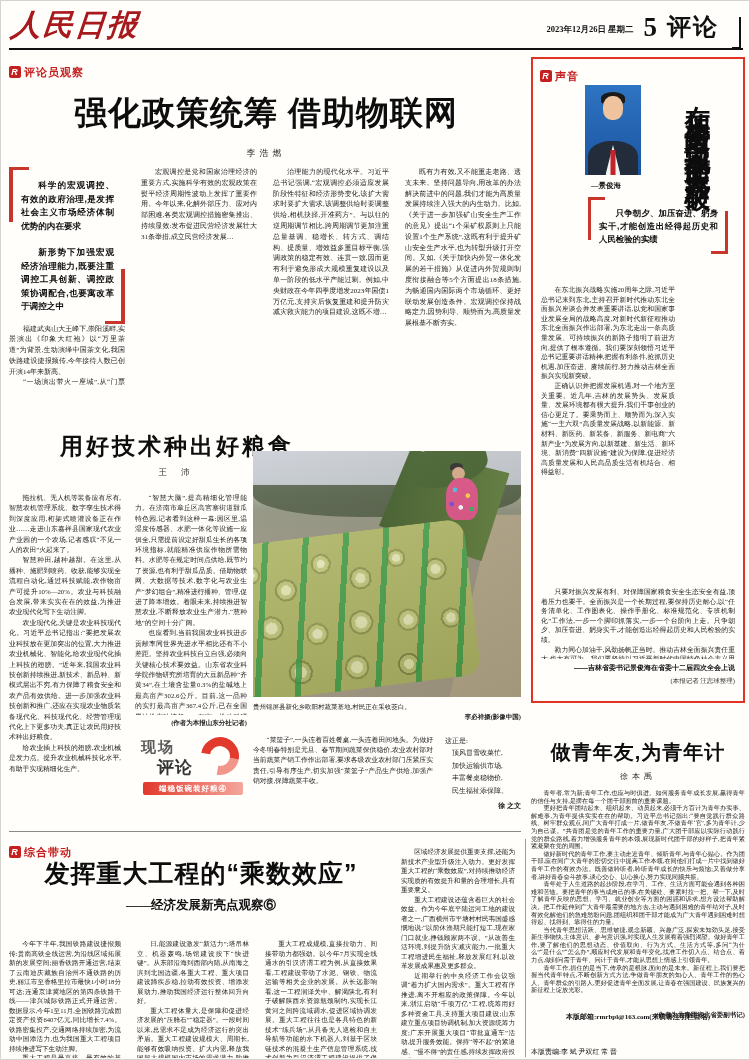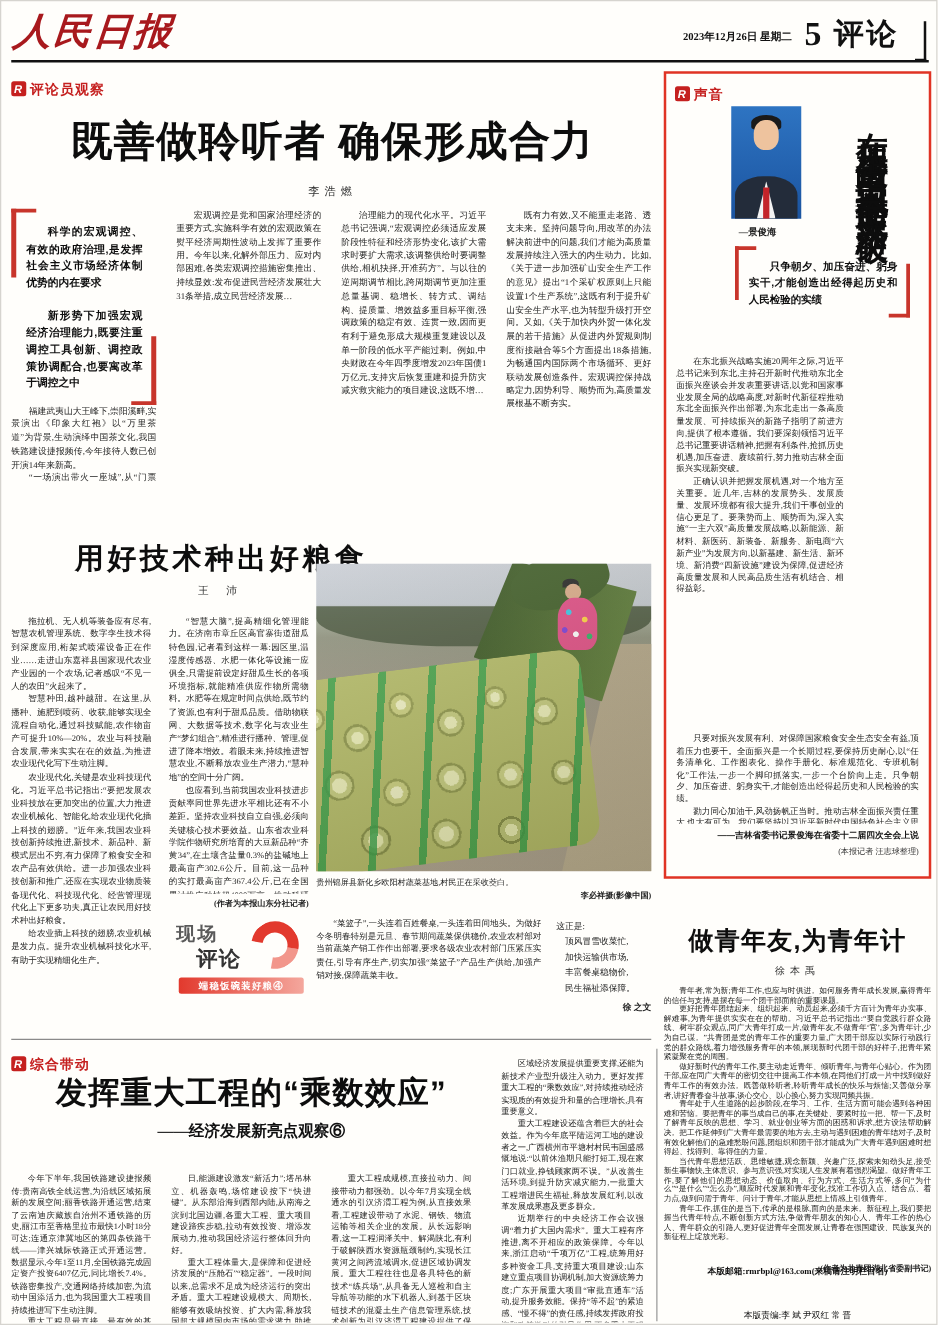--- a/index.html
+++ b/index.html
@@ -164,21 +164,21 @@
 
   
   .y-head { left:530px; top:738px; width:214px; text-align:center; font-size:20px; font-weight:900;
     font-family:"Liberation Sans",sans-serif; letter-spacing:1px; color:#0d0d0d; }
   .y-byline { left:530px; top:770px; width:214px; text-align:center; font-size:8px; letter-spacing:4px; color:#333; }
   .y-body { left:530px; top:788px; width:214px; height:218px; font-size:6.2px; line-height:7.6px; }
   .y-note { left:530px; top:1010px; width:214px; text-align:right; font-size:6.5px; font-weight:bold; color:#222; }
 
   
   .f-mail { left:530px; top:1011px; width:214px; text-align:center; font-size:7px; font-weight:bold; color:#111; }
-  .f-ed { left:530px; top:1046px; width:214px; text-align:center; font-size:7px; color:#111; }
+  .f-ed { left:530px; top:1046px; width:214px; font-size:7px; color:#111; }
 </style>
 </head>
 <body>
 
 <div class="page">
 
   <div class="abs masthead">人民日报</div>
   <div class="abs header-right">
     <span class="pg-date">2023年12月26日 星期二</span>
     <span class="pg-num">5</span>
@@ -186,21 +186,21 @@
     <span class="pg-bracket"></span>
   </div>
   <div class="abs header-rule"></div>
 
   <div class="abs" style="left:8px;top:60px;">
     <span class="rtag">
         <span class="rbox">R</span>
         <span>评论员观察</span>
       </span>
   </div>
-  <div class="abs cm-head">既善做聆听者  确保形成合力</div>
+  <div class="abs cm-head">强化政策统筹  借助物联网</div>
   <div class="abs cm-byline">李浩燃</div>
 
   <div class="abs cm-col" style="left:8px;">
     <div class="pullquote">
       <p>科学的宏观调控、有效的政府治理,是发挥社会主义市场经济体制优势的内在要求</p>
       <p>新形势下加强宏观经济治理能力,既要注重调控工具创新、调控政策协调配合,也要寓改革于调控之中</p>
     </div>
     <div class="col" style="height:62px;">
         <p>福建武夷山大王峰下,崇阳溪畔,实景演出《印象大红袍》以“万里茶道”为背景,生动演绎中国茶文化,我国铁路建设捷报频传,今年接待人数已创开演14年来新高。</p>
         <p>“一场演出带火一座城”,从“门票经济”到“综合带动”,文旅市场供需两旺的背后,是宏观政策同向发力的积极成效。从《关于恢复和扩大消费的措施》提出“丰富文旅消费”,到加强文化遗…</p>

